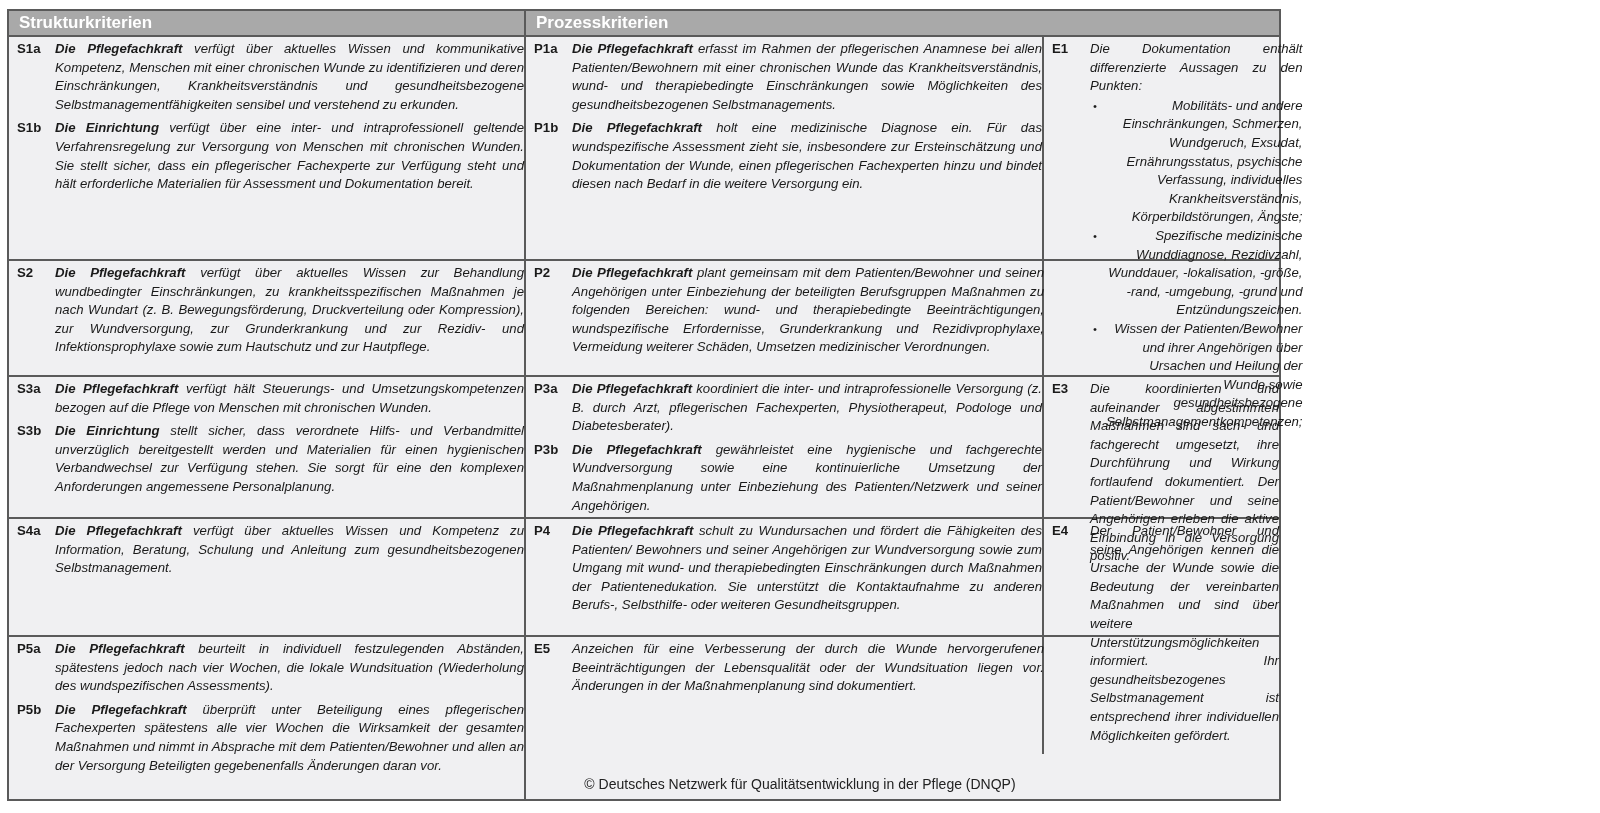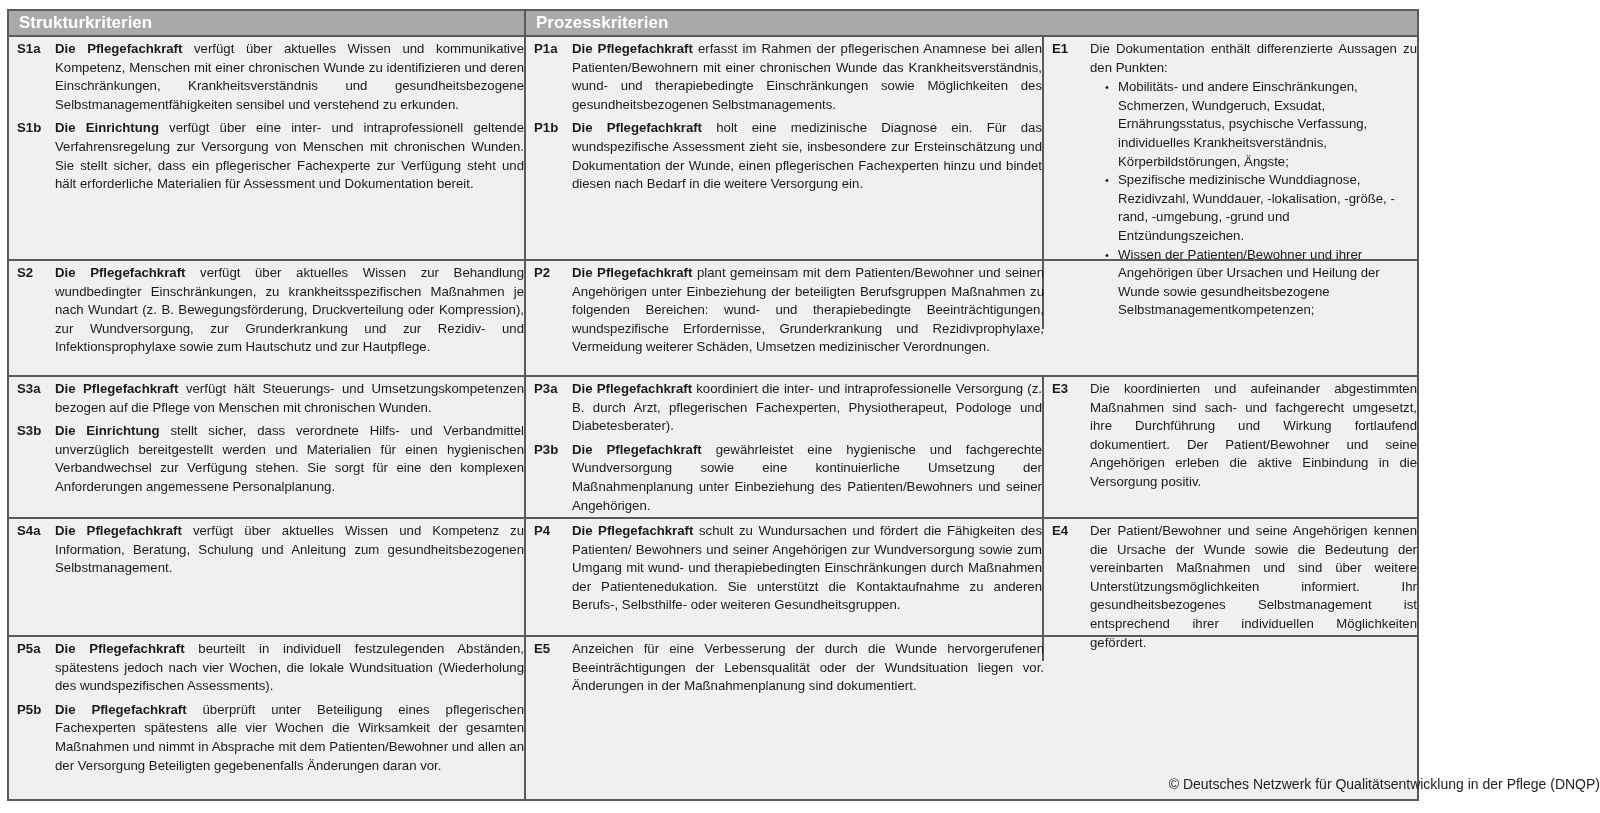--- a/index.html
+++ b/index.html
@@ -1,36 +1,36 @@
 <!DOCTYPE html>
 <html><head>
 <meta charset="utf-8">
 <style>
   html, body { margin: 0; padding: 0; background: #ffffff; }
   body { width: 1600px; height: 813px; position: relative; overflow: hidden;
          font-family: "Liberation Sans", "DejaVu Sans", sans-serif; color: #1a1a1a; }
-  .table { position: absolute; left: 7px; top: 9px; width: 1412px;
+  .table { position: absolute; left: 7px; top: 9px; width: 1274px;
            border: 2px solid #5a5a5a; box-sizing: border-box; background: #f0f0f2; }
   .hdr { display: grid; grid-template-columns: 517px 518px 1fr; height: 24px;
          background: #a9a9a9; border-bottom: 2px solid #5a5a5a; }
   .hdr > div { color: #ffffff; font-weight: bold; font-size: 17px; line-height: 24px;
                padding-left: 10px; border-right: 2px solid #5a5a5a; }
   .hdr > div:last-child { border-right: none; }
   .row { display: grid; grid-template-columns: 517px 518px 1fr; border-bottom: 2px solid #5a5a5a; }
   .row:last-child { border-bottom: none; }
   .cell { border-right: 2px solid #5a5a5a; padding: 3px 0 4px 8px; box-sizing: border-box; }
   .cell:last-child { border-right: none; }
   .entry { display: grid; grid-template-columns: 38px 1fr; font-size: 13.2px; line-height: 18.6px; margin-bottom: 5px; }
   .code { font-weight: bold; }
-  .txt { text-align: justify; hyphens: manual; }
+  .txt { text-align: justify; hyphens: manual; font-style: italic; }
   .txt b { font-weight: bold; }
   ul.bul { margin: 1px 0 0 0; padding-left: 16px; list-style: none; }
-  ul.bul li { position: relative; padding-left: 0; text-align: left; margin-left: 12px; }
+  ul.bul li { position: relative; padding-left: 0; text-align: right; }
   ul.bul li::before { content: "•"; position: absolute; left: -13px; top: 0; font-size: 11px; }
-  .footer { position: absolute; left: 0; width: 1600px; top: 776px; text-align: right;
+  .footer { position: absolute; left: 0; width: 1600px; top: 776px; text-align: center;
             font-size: 14px; color: #222; }
 </style>
 </head>
 <body>
 
 <div class="table">
   <div class="hdr">
     <div>Strukturkriterien</div>
     <div>Prozesskriterien</div>
   </div>
@@ -92,21 +92,21 @@
             <div class="txt"><b>Die Einrichtung</b><span> stellt sicher, dass verordnete Hilfs- und Verbandmittel unverzüglich bereitgestellt werden und Materialien für einen hygienischen Verbandwechsel zur Verfügung stehen. Sie sorgt für eine den komplexen Anforderungen angemessene Personalplanung.</span></div>
           </div>
         </div>
         <div class="cell">
           <div class="entry">
             <span class="code">P3a</span>
             <div class="txt"><b>Die Pflegefachkraft</b><span> koordiniert die inter- und intraprofessionelle Versorgung (z. B. durch Arzt, pflegerischen Fachexperten, Physiotherapeut, Podologe und Diabetesberater).</span></div>
           </div>
           <div class="entry">
             <span class="code">P3b</span>
-            <div class="txt"><b>Die Pflegefachkraft</b><span> gewährleistet eine hygienische und fachgerechte Wundversorgung sowie eine kontinuierliche Umsetzung der Maßnahmenplanung unter Einbeziehung des Patienten/Bewohners und seiner Angehörigen.</span></div>
+            <div class="txt"><b>Die Pflegefachkraft</b><span> gewährleistet eine hygienische und fachgerechte Wundversorgung sowie eine kontinuierliche Umsetzung der Maßnahmenplanung unter Einbeziehung des Patienten/Netzwerk und seiner Angehörigen.</span></div>
           </div>
         </div>
         <div class="cell">
           <div class="entry">
             <span class="code">E3</span>
             <div class="txt"><span>Die koordinierten und aufeinander abgestimmten Maßnahmen sind sach- und fachgerecht umgesetzt, ihre Durchführung und Wirkung fortlaufend dokumentiert. Der Patient/Bewohner und seine Angehörigen erleben die aktive Einbindung in die Versorgung positiv.</span></div>
           </div>
         </div>
       </div>
       <div class="row" style="height: 116px;">

